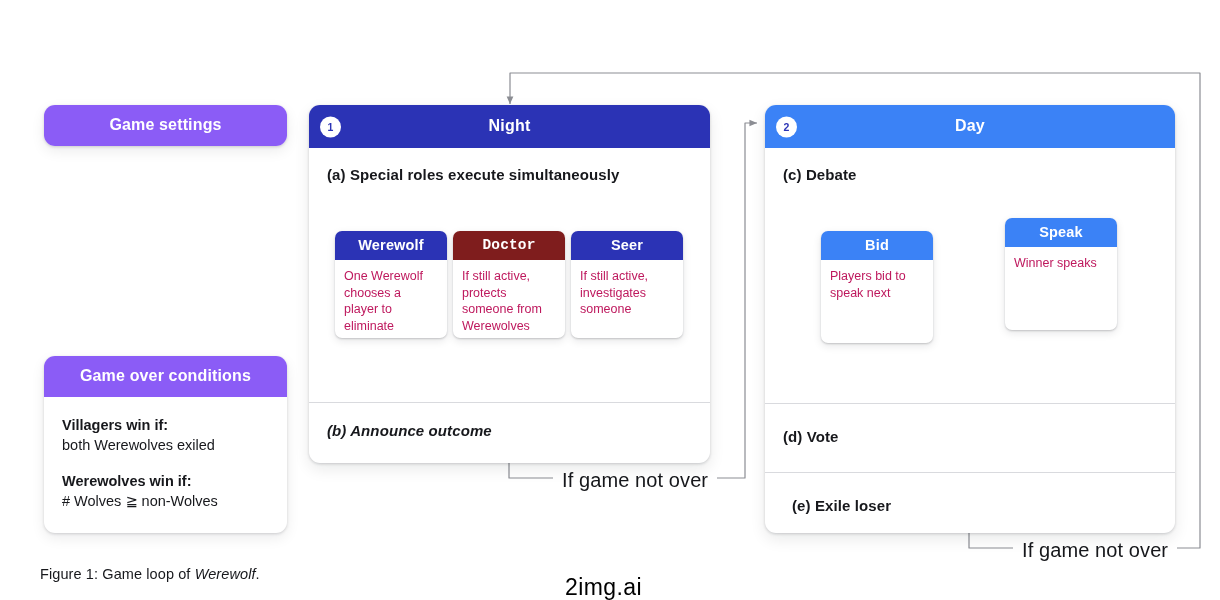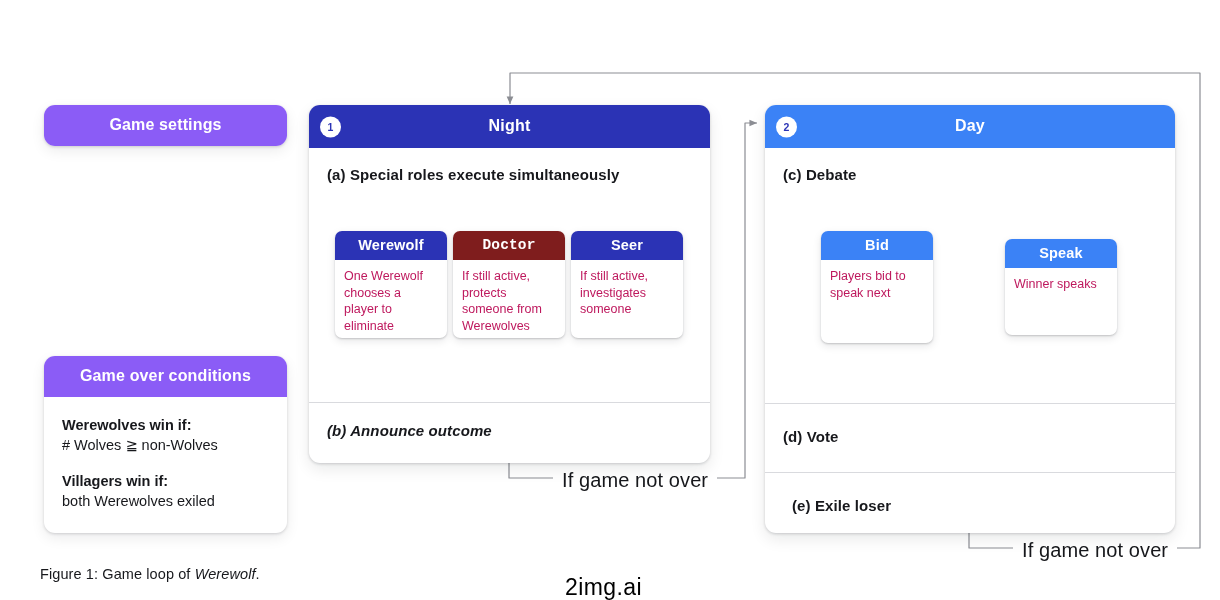--- a/index.html
+++ b/index.html
@@ -179,26 +179,26 @@
   <div class="wire-label" style="left:1013px;top:550px;transform:translateY(-50%);">If game not over</div>
 
   <div class="infocard" style="left:44px;top:105px;width:243px;">
     <div class="ic-head">Game settings</div>
   </div>
 
   <div class="infocard" style="left:44px;top:356px;width:243px;">
     <div class="ic-head">Game over conditions</div>
     <div class="ic-body" style="padding:18px 18px 22px;">
       <div class="cond-block">
+        <div class="cond-title">Villagers win if:</div>
+        <div class="cond-text">both Werewolves exiled</div>
+      </div>
+      <div class="cond-block">
         <div class="cond-title">Werewolves win if:</div>
         <div class="cond-text"># Wolves ≧ non-Wolves</div>
-      </div>
-      <div class="cond-block">
-        <div class="cond-title">Villagers win if:</div>
-        <div class="cond-text">both Werewolves exiled</div>
       </div>
     </div>
   </div>
 
   <div class="phase" style="left:309px;top:105px;width:401px;height:358px;">
 
     <div class="phase-head" style="background:#2b33b5;">
       <span class="badge" style="color:#2b33b5;">1</span>
       <span>Night</span>
     </div>
@@ -249,21 +249,21 @@
         <span>Debate</span>
       </div>
 
       <div class="minirow">
 
         <div class="mini" style="left:56px;top:48px;width:112px;height:112px;">
           <div class="mini-head" style="background:#3b82f6;">Bid</div>
           <div class="mini-body">Players bid to speak next</div>
         </div>
 
-        <div class="mini" style="left:240px;top:56px;width:112px;height:96px;">
+        <div class="mini" style="left:240px;top:35px;width:112px;height:112px;">
           <div class="mini-head" style="background:#3b82f6;">Speak</div>
           <div class="mini-body">Winner speaks</div>
         </div>
       </div>
     </div>
 
     <div class="phase-section" style="height:68px;">
       <div class="step-label" style="padding-top:24px;">
         <span class="paren">(d)</span>
         <span>Vote</span>

